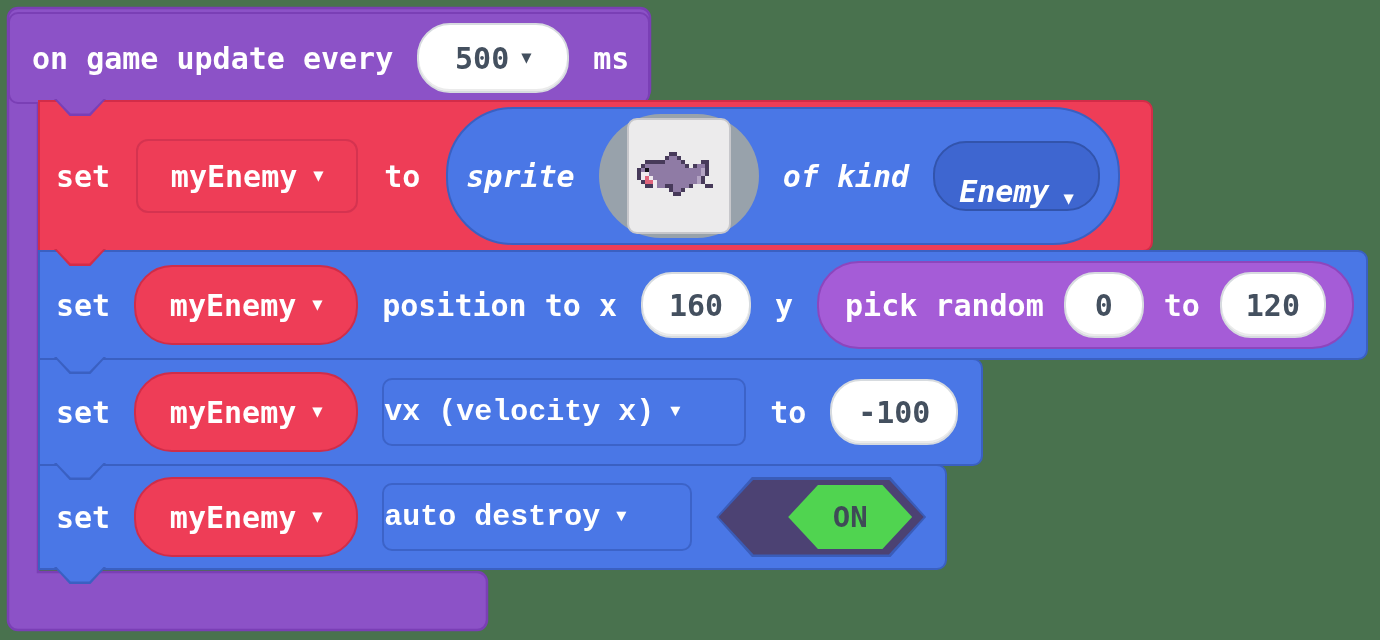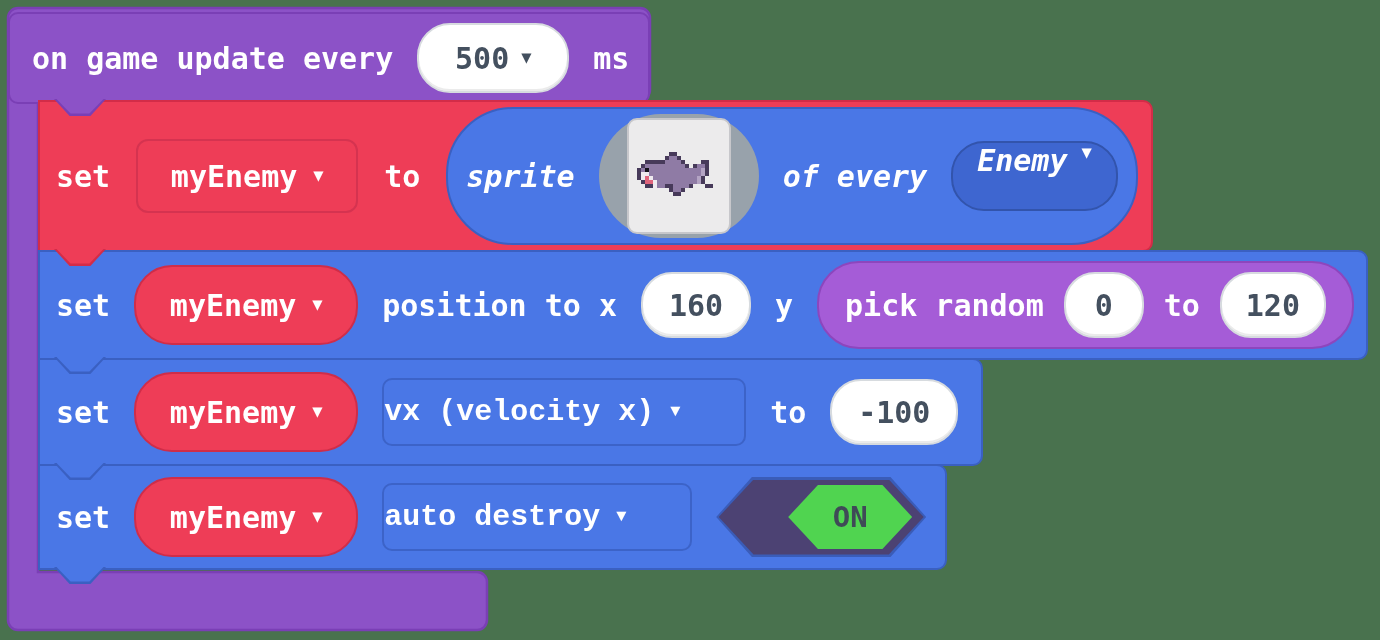--- a/index.html
+++ b/index.html
@@ -50,21 +50,21 @@
 
   
   .sprite-pill{height:134px;border-radius:67px;background:#4a77e6;
                border:2.5px solid #3a60c2;display:flex;align-items:center;
                padding:0 18px;gap:24px;font-style:italic;}
   .gray-oval{width:160px;height:124px;border-radius:62px;background:#98a2ab;
              display:flex;align-items:center;justify-content:center;}
   .img-tile{width:100px;height:112px;border-radius:10px;background:#ecebec;
             border:2px solid #c7c7cb;display:flex;align-items:center;justify-content:center;}
   .kind-pill{height:66px;border-radius:33px;background:#3e66d0;border:2.5px solid #3254ac;
-             display:flex;align-items:flex-start;justify-content:center;gap:14px;padding:0 24px;}
+             display:flex;align-items:flex-end;justify-content:center;gap:14px;padding:0 24px;}
 
   
   .math-pill{height:84px;border-radius:42px;background:#a55cd7;border:2.5px solid #8d46bd;
              display:flex;align-items:center;padding:0 26px;gap:20px;}
 
   
   .hex-wrap{position:relative;width:210px;height:80px;flex:none;}
   .hex-outer{position:absolute;inset:0;background:#3a5cb8;
              clip-path:polygon(0 50%,17% 0,83% 0,100% 50%,83% 100%,17% 100%);}
   .hex-inner{position:absolute;inset:2.5px;background:#4c4273;
@@ -237,21 +237,21 @@
               <rect x="18" y="9" width="1.05" height="1.05" fill="#473a5a"></rect>
               <rect x="8" y="10" width="1.05" height="1.05" fill="#473a5a"></rect>
               <rect x="9" y="10" width="1.05" height="1.05" fill="#8f7ba5"></rect>
               <rect x="10" y="10" width="1.05" height="1.05" fill="#8f7ba5"></rect>
               <rect x="11" y="10" width="1.05" height="1.05" fill="#473a5a"></rect>
               <rect x="9" y="11" width="1.05" height="1.05" fill="#473a5a"></rect>
               <rect x="10" y="11" width="1.05" height="1.05" fill="#473a5a"></rect>
             </svg>
         </div>
       </div>
-      <span class="lbl">of every</span>
+      <span class="lbl">of kind</span>
       <div class="kind-pill">
         <span class="lbl">Enemy</span>
         <span class="caret"></span>
       </div>
     </div>
   </div>
 
   <div class="block row2">
     <span class="lbl">set</span>
     <div class="oval-red">

